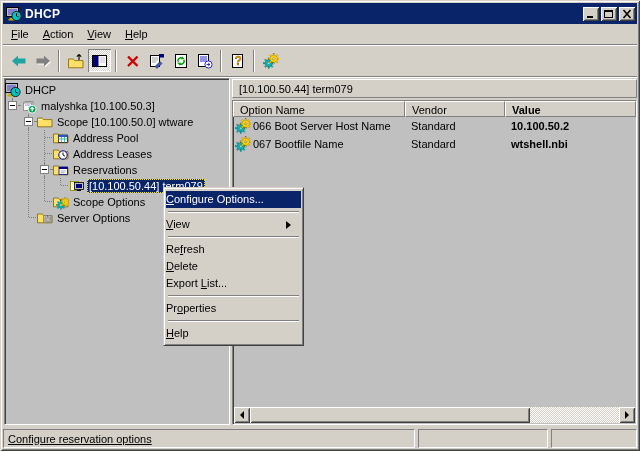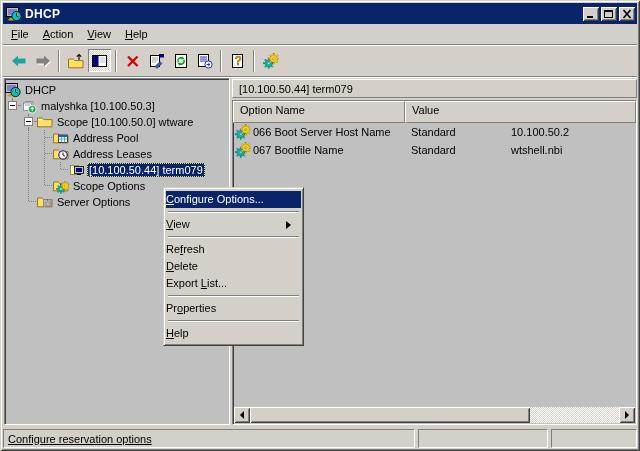--- a/index.html
+++ b/index.html
@@ -83,27 +83,27 @@
   .tbox.down::after { content:""; position:absolute; left:7px; bottom:0; width:1px; height:3px; background:#808080; }
   .ticon { width:16px; height:16px; flex:none; margin-right:2px; }
   .tlabel { padding:1px 2px; }
   .trow.selected .tlabel { background:#0a246a; color:#fff; outline:1px dotted #e6e23c; outline-offset:-1px; }
 
   .result-pane { position:absolute; left:229px; top:0; right:0; bottom:0; }
   .desc-bar { position:absolute; left:0; top:2px; right:0; height:19px;
               background:#d4d0c8; border:1px solid; border-color:#fff #808080 #808080 #fff;
               display:flex; align-items:center; padding-left:6px; }
   .list-box { position:absolute; left:0; top:23px; right:0; bottom:1px; overflow:hidden; }
-  .lhead { display:flex; height:22px; background:#d4d0c8; }
+  .lhead { display:flex; height:16px; background:#d4d0c8; }
   .hcell { border:1px solid; border-color:#fff #808080 #808080 #fff;
            box-shadow: inset -1px -1px 0 #d4d0c8; padding:2px 0 0 6px; flex:none; }
   .lrow { display:flex; align-items:center; height:18px; }
   .lc { flex:none; display:flex; align-items:center; overflow:hidden; white-space:nowrap; }
   .lc .licon { width:16px; height:16px; margin:0 2px 0 2px; flex:none; }
-  .w1 { width:172px; } .w2 { width:100px; } .w3 { flex:1 1 auto; }
+  .w1 { width:172px; } .w2 { width:100px; } .w3 { flex:1 1 auto;font-weight:bold; }
   .lc.pad { padding-left:6px; }
 
   
   .hscroll { position:absolute; left:1px; right:1px; bottom:1px; height:16px; display:flex;
              background-image:linear-gradient(45deg,#fff 25%,transparent 25%,transparent 75%,#fff 75%),
                               linear-gradient(45deg,#fff 25%,transparent 25%,transparent 75%,#fff 75%);
              background-size:2px 2px; background-position:0 0,1px 1px; background-color:#d4d0c8; }
   .sbtn { width:16px; height:16px; flex:none; background:#d4d0c8; border:none; padding:0;
           box-shadow: inset 1px 1px 0 #fff, inset -1px -1px 0 #404040,
                       inset 2px 2px 0 #d4d0c8, inset -2px -2px 0 #808080;
@@ -330,20 +330,35 @@
         <span class="tcell tv"></span>
         <span class="tcell tbranch"></span>
         <svg class="ticon" viewBox="0 0 16 16">
             <use href="#f" fill="#ffe066" stroke="#806000"></use>
             <circle cx="10" cy="9" r="4.2" fill="#fff" stroke="#000080" stroke-width="1"></circle>
             <path d="M10,6.5 V9 L12,10.2" stroke="#000" stroke-width="0.9" fill="none"></path>
           </svg>
         <span class="tlabel">Address Leases</span>
       </div>
 
+      <div class="trow">
+        <span class="tcell"></span>
+        <span class="tcell tv"></span>
+        <span class="tcell tbox up down">
+            <b></b>
+            <i class="stub"></i>
+          </span>
+        <svg class="ticon" viewBox="0 0 16 16">
+            <use href="#f" fill="#ffe066" stroke="#806000"></use>
+            <rect x="6" y="5" width="8.5" height="7.5" fill="#fff" stroke="#000080" stroke-width="0.8"></rect>
+            <rect x="6" y="5" width="8.5" height="2" fill="#000080"></rect>
+            <path d="M7.5,9 h5.5 M7.5,10.8 h4" stroke="#8080c0" stroke-width="0.7"></path>
+          </svg>
+        <span class="tlabel">Reservations</span>
+      </div>
 
       <div class="trow selected">
         <span class="tcell"></span>
         <span class="tcell tv"></span>
         <span class="tcell tv"></span>
         <span class="tcell tend"></span>
         <svg class="ticon" viewBox="0 0 16 16">
             <rect x="1.5" y="3.5" width="8" height="9" fill="#ffffc8" stroke="#808000" stroke-width="0.8"></rect>
             <rect x="5.5" y="4.5" width="9" height="7" fill="#c0c0c0" stroke="#000" stroke-width="0.8"></rect>
             <rect x="7" y="6" width="6" height="4" fill="#000080"></rect>
@@ -378,20 +393,21 @@
     </div>
 
     <div class="result-pane">
       <div class="desc-bar">
         <span>[10.100.50.44] term079</span>
       </div>
 
       <div class="list-box sunken">
         <div class="lhead">
           <span class="hcell w1">Option Name</span>
+          <span class="hcell w2">Vendor</span>
           <span class="hcell w3">Value</span>
         </div>
 
         <div class="lrow">
           <span class="lc w1">
             <svg class="licon" viewBox="0 0 16 16">
                 <use href="#g" fill="#00b8b8" stroke="#004848" stroke-width="0.4" transform="translate(0,4.5) scale(0.72)"></use>
                 <use href="#g" fill="#ffd400" stroke="#806000" stroke-width="0.4" transform="translate(5,0) scale(0.72)"></use>
               </svg>
             <span>066 Boot Server Host Name</span>

